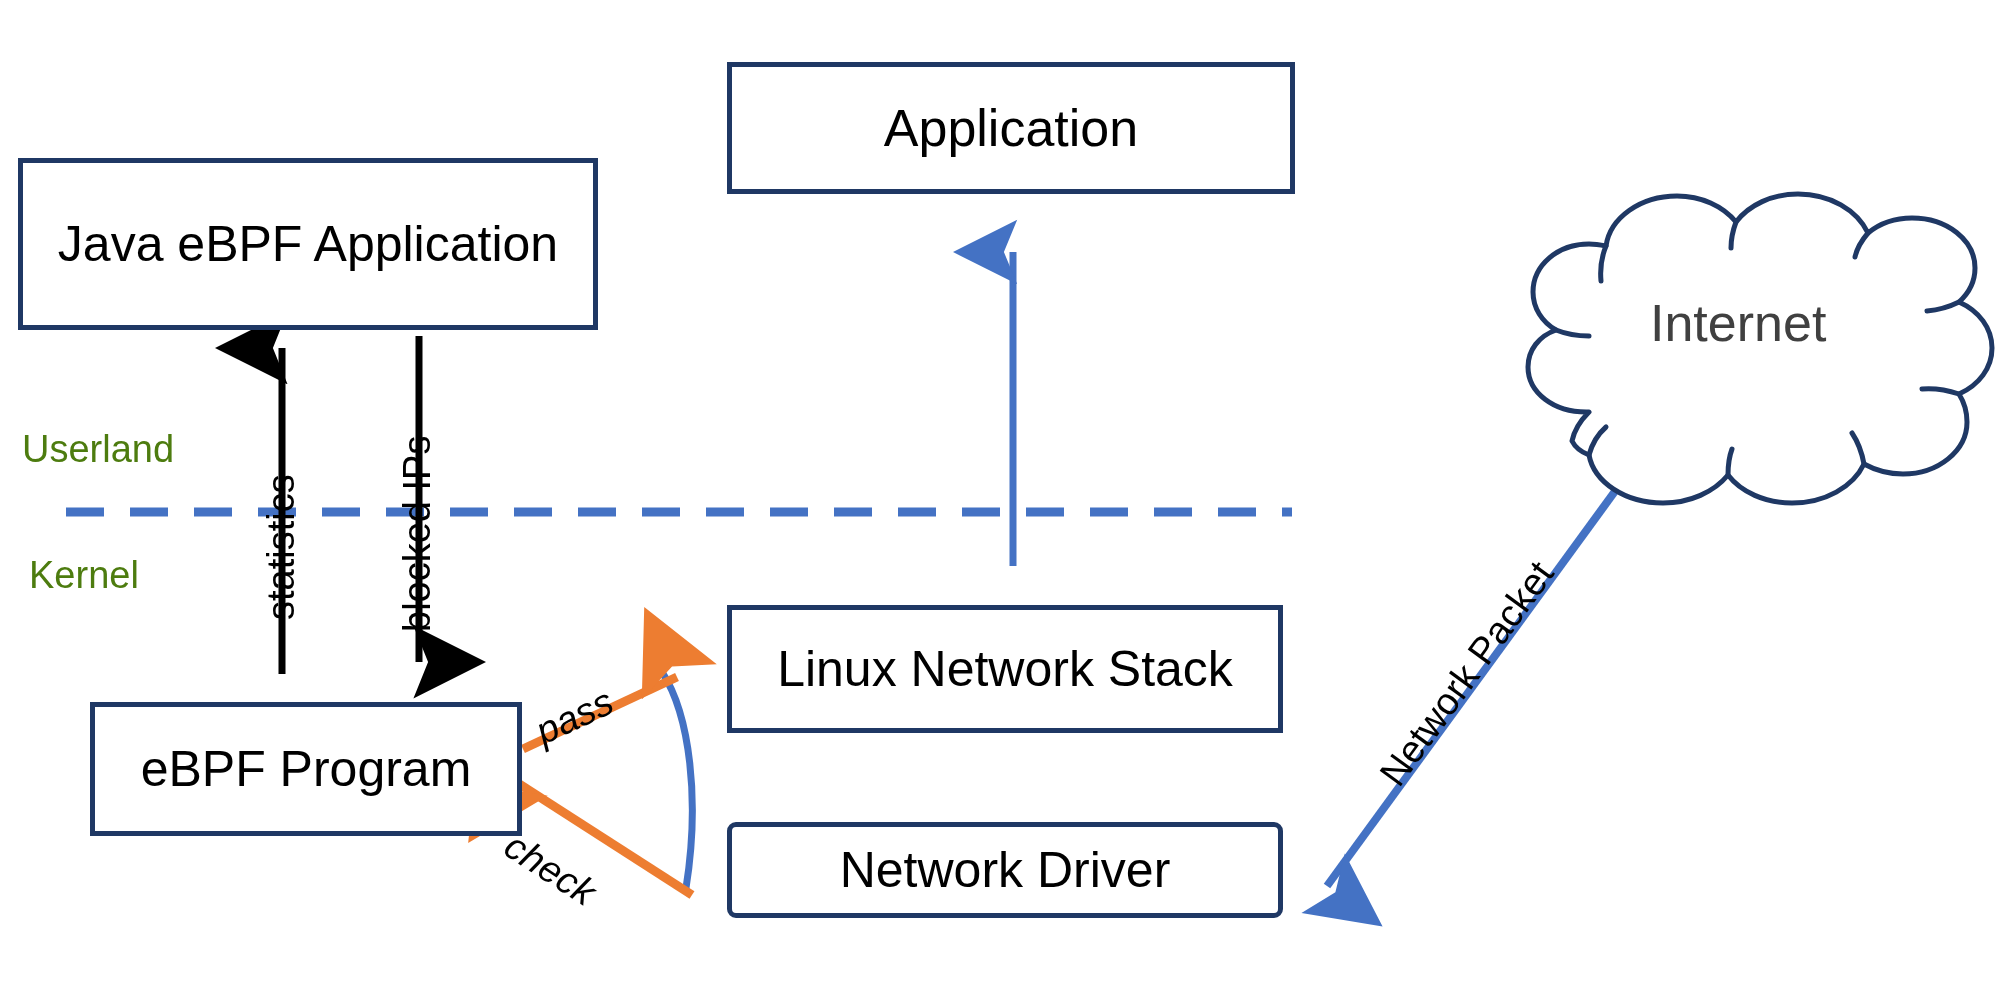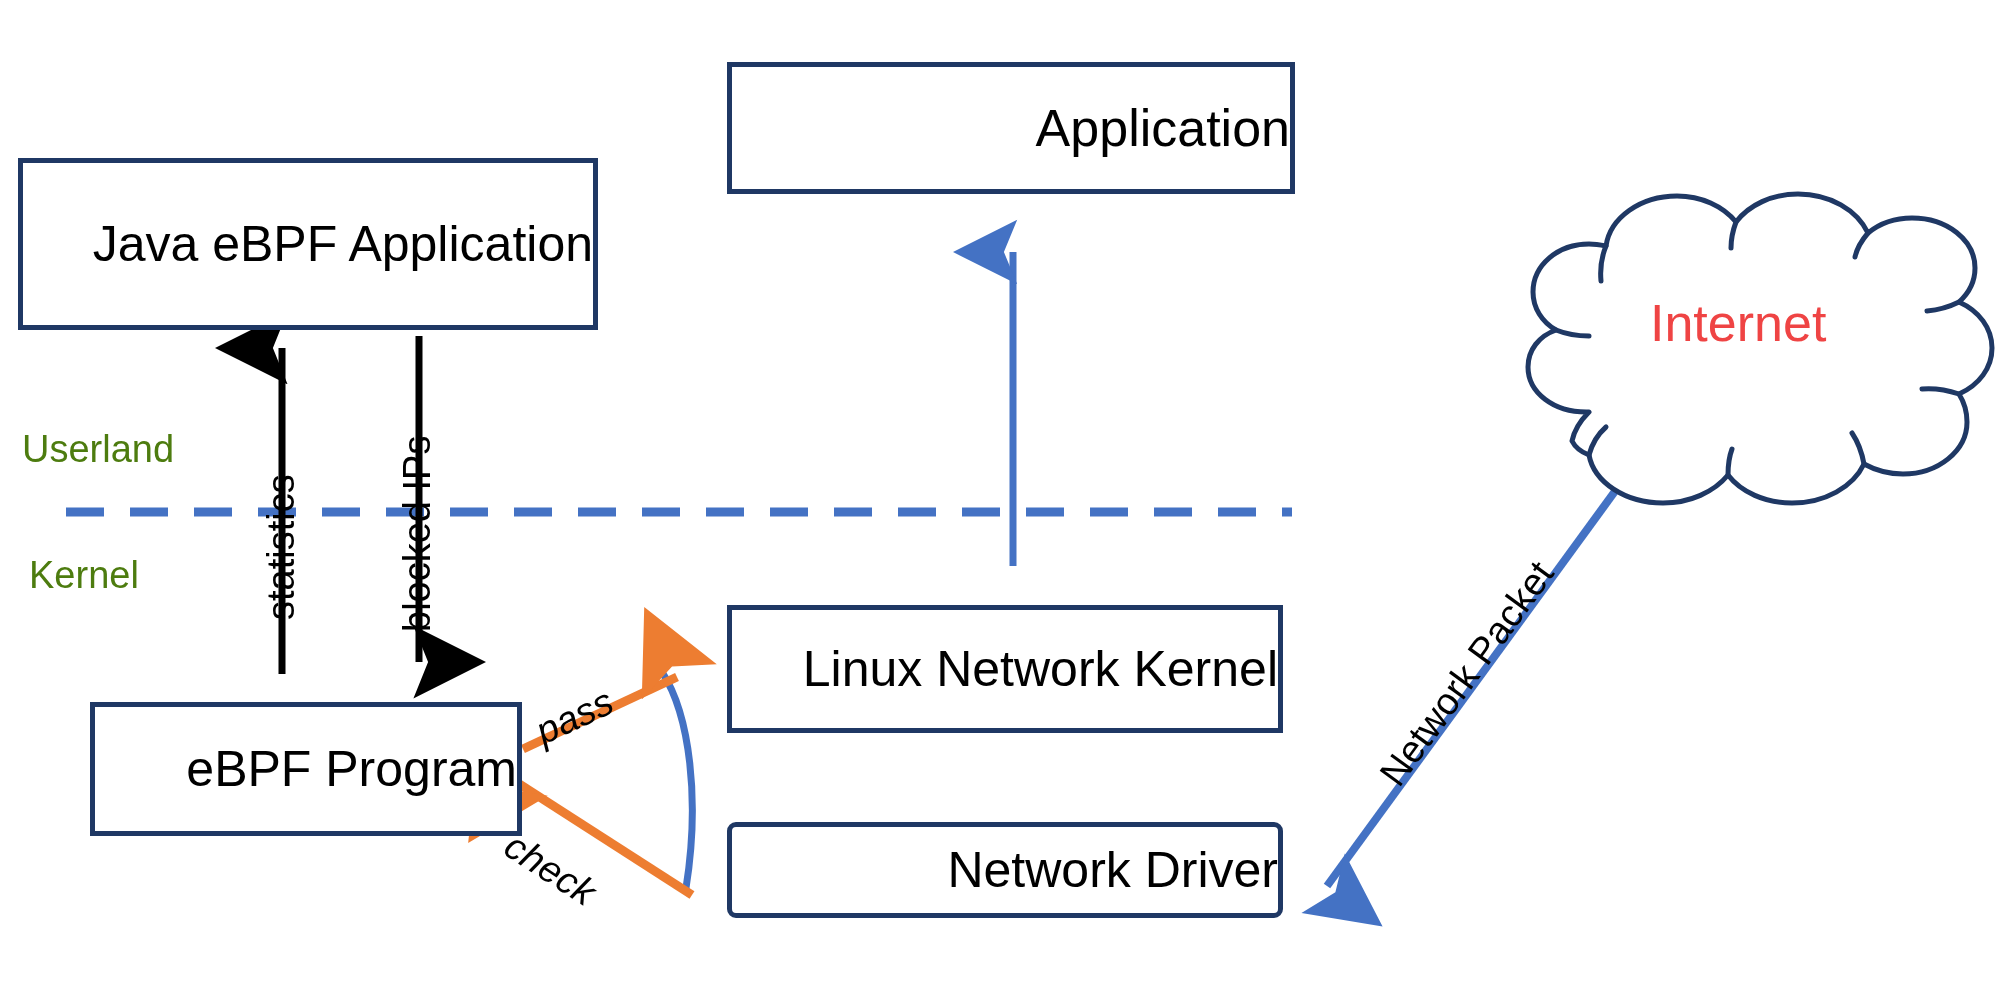--- a/index.html
+++ b/index.html
@@ -26,42 +26,42 @@
     height: 1005px;
     pointer-events: none;
   }
   .node-box {
     position: absolute;
     box-sizing: border-box;
     border: 5px solid #1F3864;
     background: #ffffff;
     display: flex;
     align-items: center;
-    justify-content: flex-end;
+    justify-content: center;
     color: #000000;
     font-weight: 400;
     line-height: 1.05;
     white-space: nowrap;
   }
   .label-static {
     position: absolute;
     color: #4d7c0f;
     white-space: nowrap;
     line-height: 1;
   }
   .rot-label {
     position: absolute;
     color: #000000;
     white-space: nowrap;
     line-height: 1;
     transform-origin: 0 0;
   }
   .cloud-label {
     position: absolute;
-    color: #ef4444;
+    color: #404040;
     white-space: nowrap;
     line-height: 1;
   }
 </style>
 </head>
 <body>
 
 <div id="canvas">
 
   <svg id="svg-layer" viewBox="0 0 2000 1005">
@@ -153,21 +153,21 @@
 
   <div class="node-box" style="left:727px; top:62px; width:568px; height:132px; font-size:52px;">
     <span>Application</span>
   </div>
 
   <div class="node-box" style="left:58px; top:702px; width:432px; height:134px; font-size:50px;margin-left:32px;">
     <span>eBPF Program</span>
   </div>
 
   <div class="node-box" style="left:727px; top:605px; width:556px; height:128px; font-size:50px;">
-    <span>Linux Network Kernel</span>
+    <span>Linux Network Stack</span>
   </div>
 
   <div class="node-box" style="left:727px; top:822px; width:556px; height:96px; font-size:50px;border-radius:9px;">
     <span>Network Driver</span>
   </div>
 
   <div class="cloud-label" style="left:1650px; top:297px; font-size:52px;">Internet</div>
 
   <div class="label-static" style="left:22px; top:430px; font-size:38px;">Userland</div>
 

